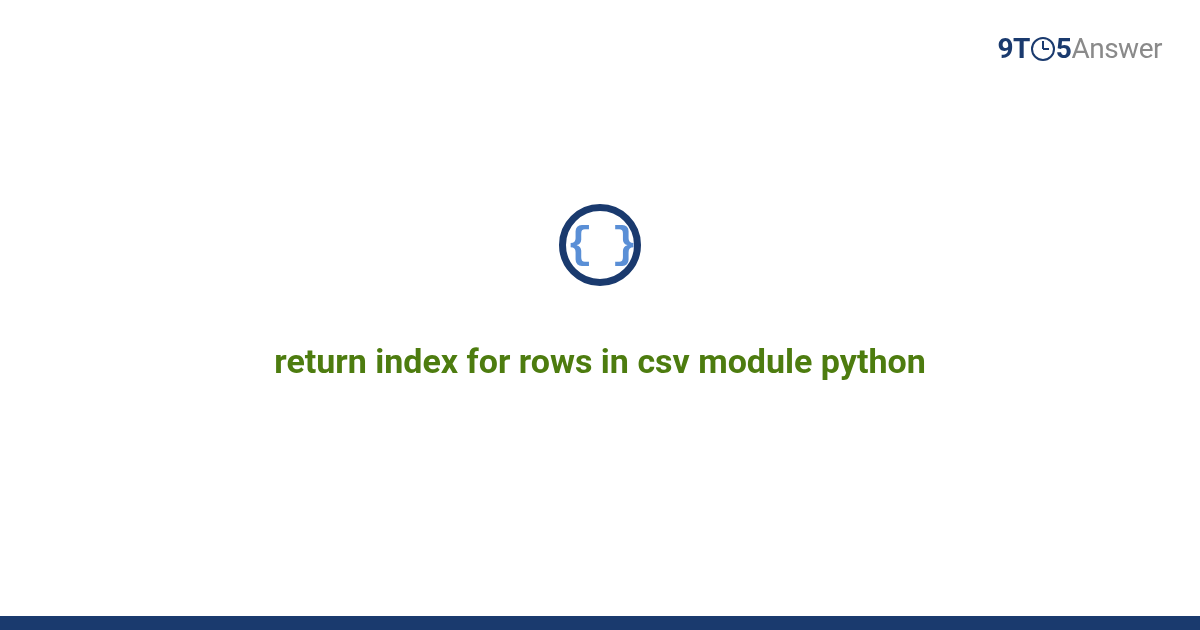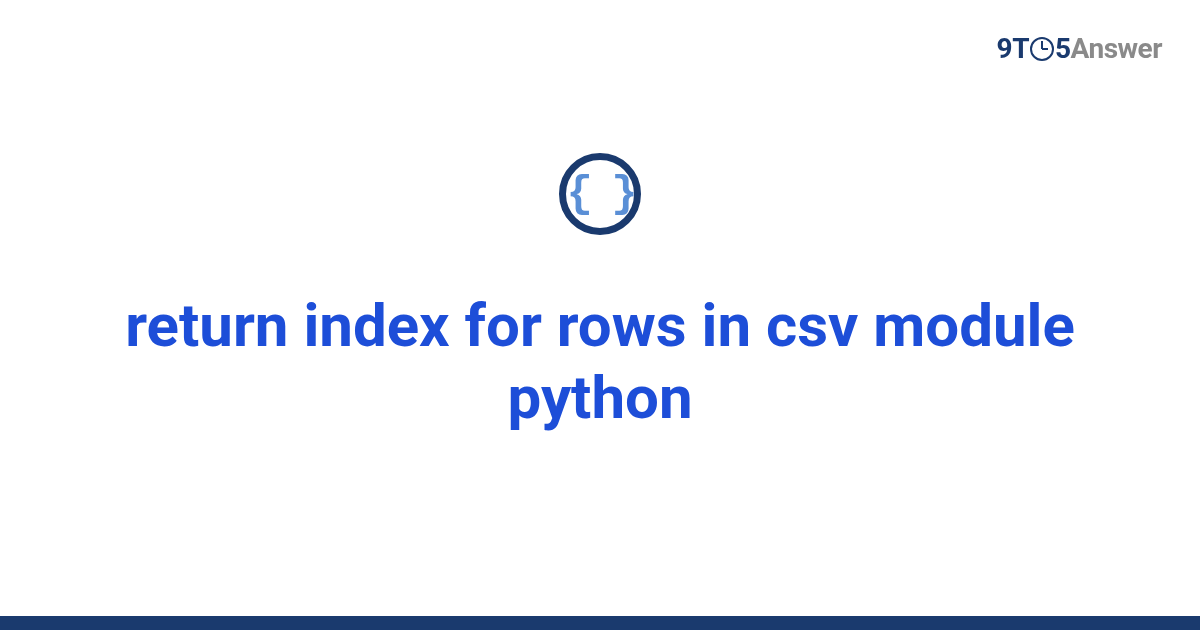--- a/index.html
+++ b/index.html
@@ -57,21 +57,21 @@
       height: 2px;
       background: #1a3a6e;
       top: 9px;
       left: 50%;
     }
     .brand-5 {
       color: #1a3a6e;
     }
     .brand-answer {
       color: #8a8a8a;
-      font-weight: 700;
+      font-weight: 400;
     }
     .content {
       position: absolute;
       top: 0;
       left: 0;
       right: 0;
       bottom: 14px;
       display: flex;
       flex-direction: column;
       align-items: center;
@@ -91,22 +91,22 @@
     }
     .icon-braces {
       color: #5a8fd6;
       font-size: 44px;
       font-weight: 700;
       font-family: 'Courier New', monospace;
       letter-spacing: -4px;
       line-height: 1;
     }
     .title {
-      color: #1d4ed8;
-      font-size: 60px;
+      color: #4d7c0f;
+      font-size: 34px;
       font-weight: 700;
       text-align: center;
       line-height: 1.2;
       max-width: 960px;
     }
     .footer-bar {
       position: absolute;
       bottom: 0;
       left: 0;
       right: 0;

